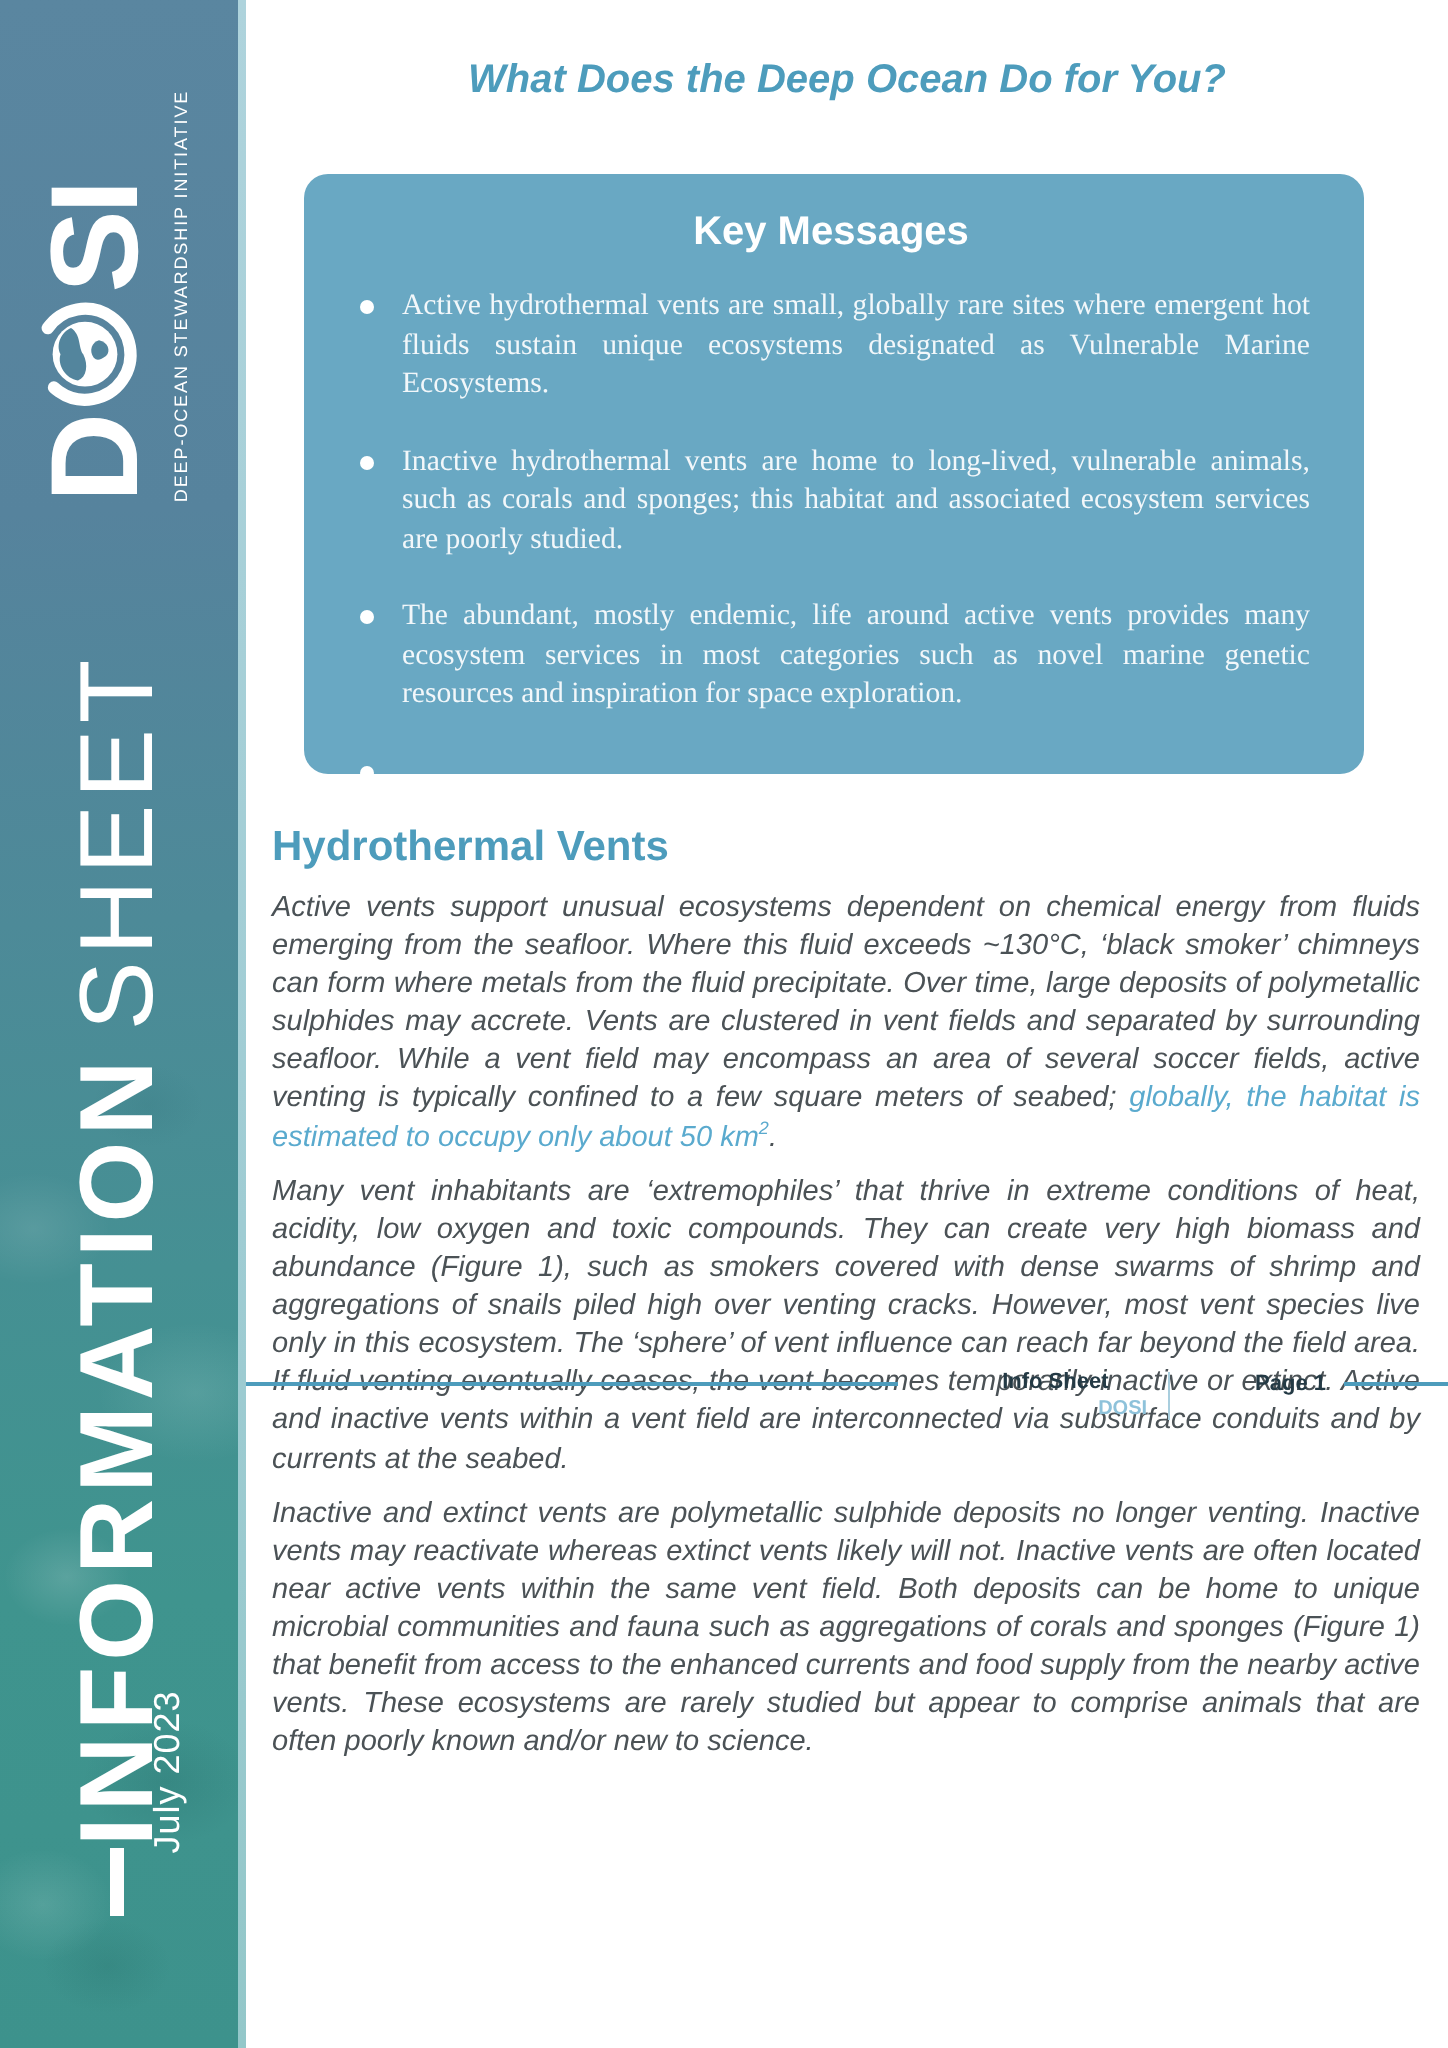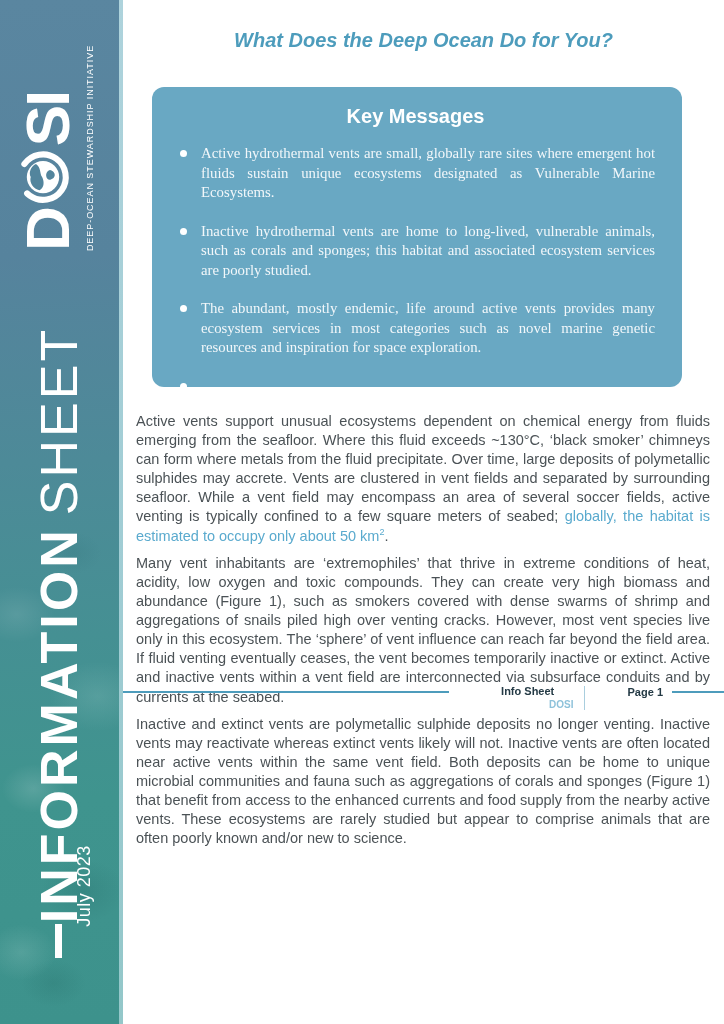--- a/index.html
+++ b/index.html
@@ -83,21 +83,21 @@
   .keybox li:last-child { margin-bottom:6px; }
   .bullet-dot {
     position:absolute; left:4px; top:6px; width:7px; height:7px;
     border-radius:50%; background:#ffffff;
   }
 
   .article { margin:25px 14px 0 13px; }
   .article-heading { font-size:21px; font-weight:700; color:#4d9cbc; margin:0 0 9px; }
   .article p {
     font-size:14.5px; line-height:1.32; color:#4b5256;
-    text-align:justify; margin:0 0 8px;
+    text-align:justify; margin:0 0 8px;font-style:italic;
   }
   .inline-link { color:#5aaace; cursor:pointer; }
   .inline-link sup { font-size:9px; line-height:0; }
 
   
   .footer {
     position:absolute; left:0; bottom:17px; width:100%;
     display:flex; align-items:flex-start;
   }
   .fline { height:2px; background:#4d9cbc; margin-top:6px; }
@@ -165,20 +165,21 @@
           <span class="bullet-dot"></span>
           <span>The abundant, mostly endemic, life around active vents provides many ecosystem services in most categories such as novel marine genetic resources and inspiration for space exploration.</span>
         </li>
         <li>
           <span class="bullet-dot"></span>
         </li>
       </ul>
     </section>
 
     <section class="article">
+      <h3 class="article-heading">Hydrothermal Vents</h3>
       <p><span>Active vents support unusual ecosystems dependent on chemical energy from fluids emerging from the seafloor. Where this fluid exceeds ~130°C, ‘black smoker’ chimneys can form where metals from the fluid precipitate. Over time, large deposits of polymetallic sulphides may accrete. Vents are clustered in vent fields and separated by surrounding seafloor. While a vent field may encompass an area of several soccer fields, active venting is typically confined to a few square meters of seabed; </span><span class="inline-link"><span>globally, the habitat is estimated to occupy only about 50 km</span><sup>2</sup></span><span>.</span></p>
       <p>Many vent inhabitants are ‘extremophiles’ that thrive in extreme conditions of heat, acidity, low oxygen and toxic compounds. They can create very high biomass and abundance (Figure 1), such as smokers covered with dense swarms of shrimp and aggregations of snails piled high over venting cracks. However, most vent species live only in this ecosystem. The ‘sphere’ of vent influence can reach far beyond the field area. If fluid venting eventually ceases, the vent becomes temporarily inactive or extinct. Active and inactive vents within a vent field are interconnected via subsurface conduits and by currents at the seabed.</p>
       <p>Inactive and extinct vents are polymetallic sulphide deposits no longer venting. Inactive vents may reactivate whereas extinct vents likely will not. Inactive vents are often located near active vents within the same vent field. Both deposits can be home to unique microbial communities and fauna such as aggregations of corals and sponges (Figure 1) that benefit from access to the enhanced currents and food supply from the nearby active vents. These ecosystems are rarely studied but appear to comprise animals that are often poorly known and/or new to science.</p>
     </section>
 
     <footer class="footer">
       <div class="fline fline-left"></div>
       <div class="fmeta">
         <div class="fdoc">
           <span class="fdoc-type">Info Sheet</span>

